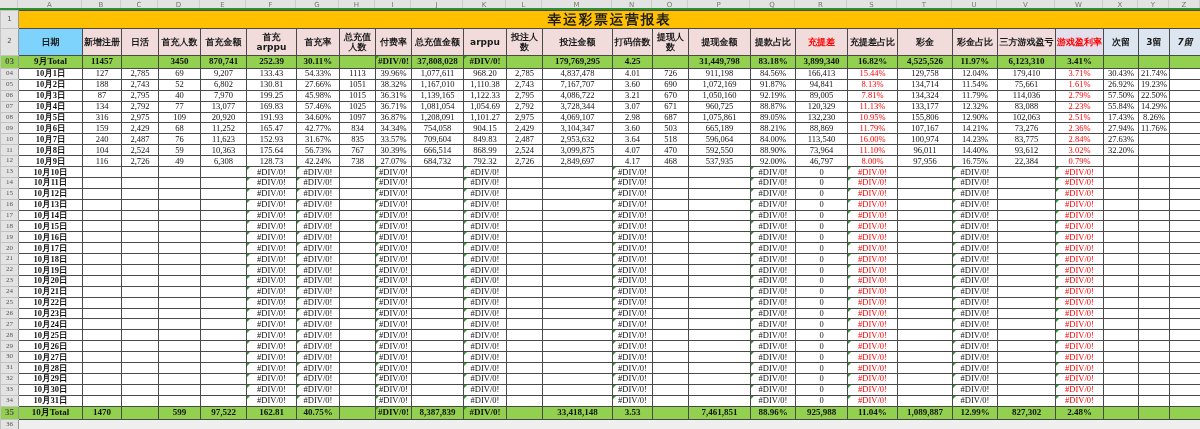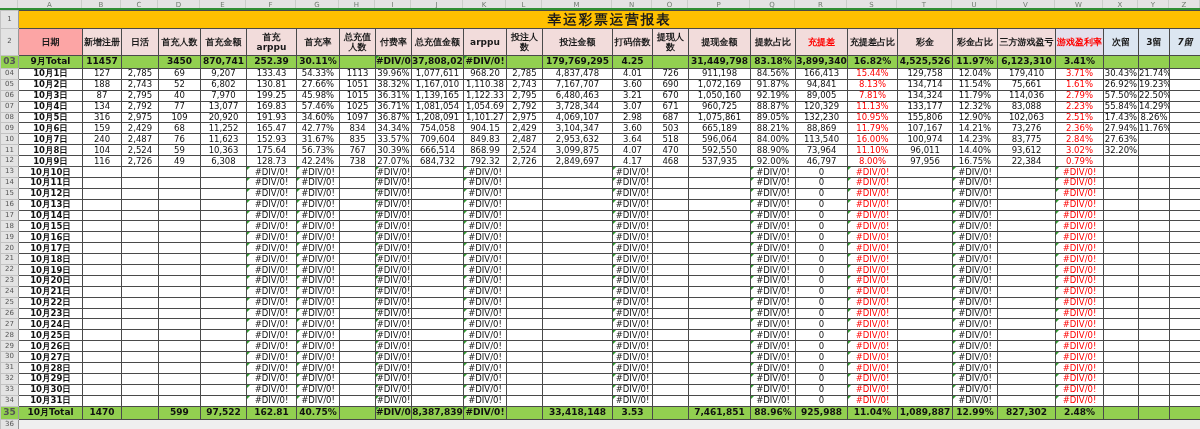--- a/index.html
+++ b/index.html
@@ -27,21 +27,21 @@
     background:#e3e3e3;border:1px solid #c2c2c2;border-right:1px solid #989898;
     color:#555;font-size:7px;font-weight:normal;
   }
   tr.title-row{height:18px;}
   td.title{background:var(--accent,#FFC000);font-weight:bold;font-size:13.5px;letter-spacing:2px;color:#1a1a1a;}
   tr.header-row{height:27px;}
   th.hdr{
     background:var(--hdr-pink,#F2DCDB);font-weight:bold;font-size:9px;
     white-space:normal;line-height:1.15;color:#1a1a1a;padding:0 1px;
   }
-  tbody tr{height:10.9px;}
+  tbody tr{height:10.9px;font-family:Liberation Serif, serif;}
   tbody tr.total{height:13px;}
   tr.total td{background:var(--total-green,#92D050);font-weight:bold;font-size:9px;}
   td.datecell{font-weight:600;}
   .red{color:var(--err-red,#FF0000);}
   .tri{
     position:absolute;top:0;left:0;width:0;height:0;
     border-top:3px solid #2e9a2e;border-right:3px solid transparent;
   }
   tr.filler{height:12px;}
   tr.filler td.rest{border:none;background:#efefef;}
@@ -110,21 +110,21 @@
         <col style="width: 31px;">
         <col style="width: 31px;">
       </colgroup>
     <thead>
       <tr class="title-row">
         <td class="gutter">1</td>
         <td class="title" colspan="26">幸运彩票运营报表</td>
       </tr>
       <tr class="header-row" id="header-row">
         <td class="gutter">2</td>
-      <th class="hdr" style="background: #fca5a5;">日期</th>
+      <th class="hdr" style="background: #7dd3fc;">日期</th>
           <th class="hdr">新增注册</th>
           <th class="hdr">日活</th>
           <th class="hdr">首充人数</th>
           <th class="hdr">首充金额</th>
           <th class="hdr">首充arppu</th>
           <th class="hdr">首充率</th>
           <th class="hdr">总充值人数</th>
           <th class="hdr">付费率</th>
           <th class="hdr">总充值金额</th>
           <th class="hdr">arppu</th>
@@ -240,21 +240,21 @@
           <td>2,795</td>
           <td>40</td>
           <td>7,970</td>
           <td>199.25</td>
           <td>45.98%</td>
           <td>1015</td>
           <td>36.31%</td>
           <td>1,139,165</td>
           <td>1,122.33</td>
           <td>2,795</td>
-          <td>6,480,463</td>
+          <td>4,086,722</td>
           <td>3.21</td>
           <td>670</td>
           <td>1,050,160</td>
           <td>92.19%</td>
           <td>89,005</td>
           <td class="red">7.81%</td>
           <td>134,324</td>
           <td>11.79%</td>
           <td>114,036</td>
           <td class="red">2.79%</td>

